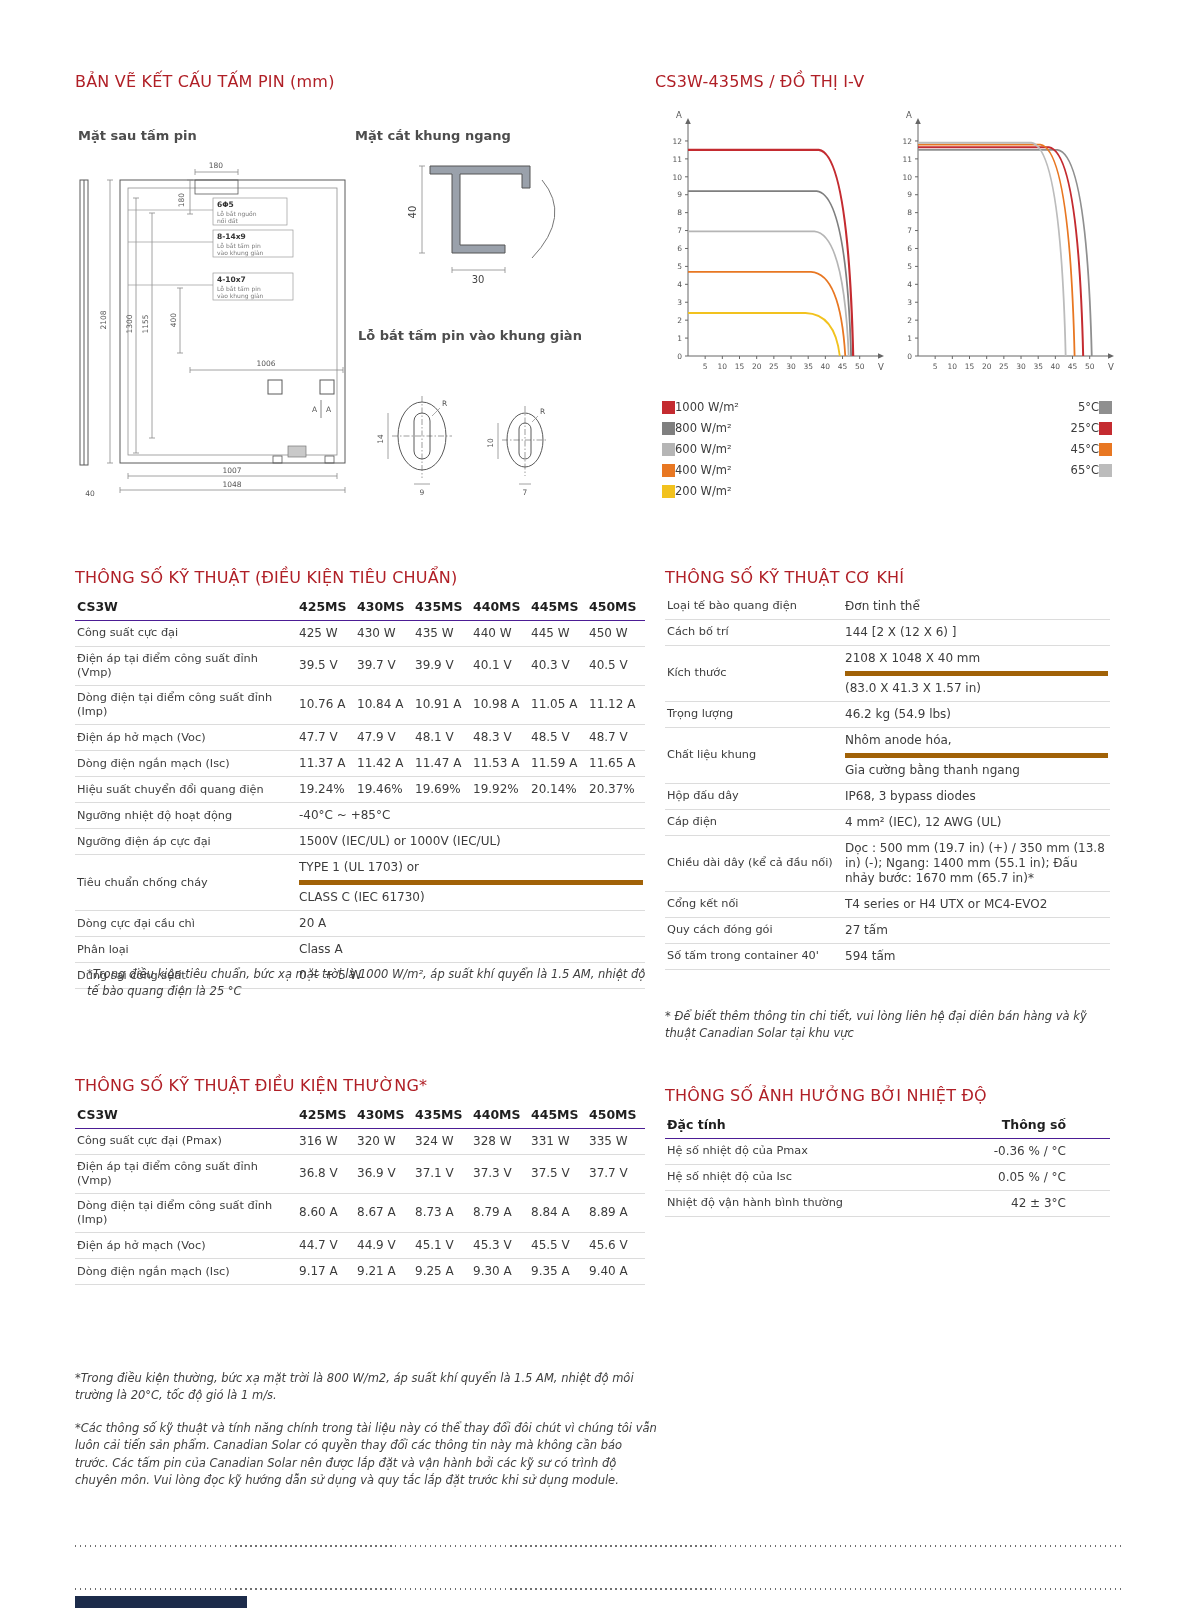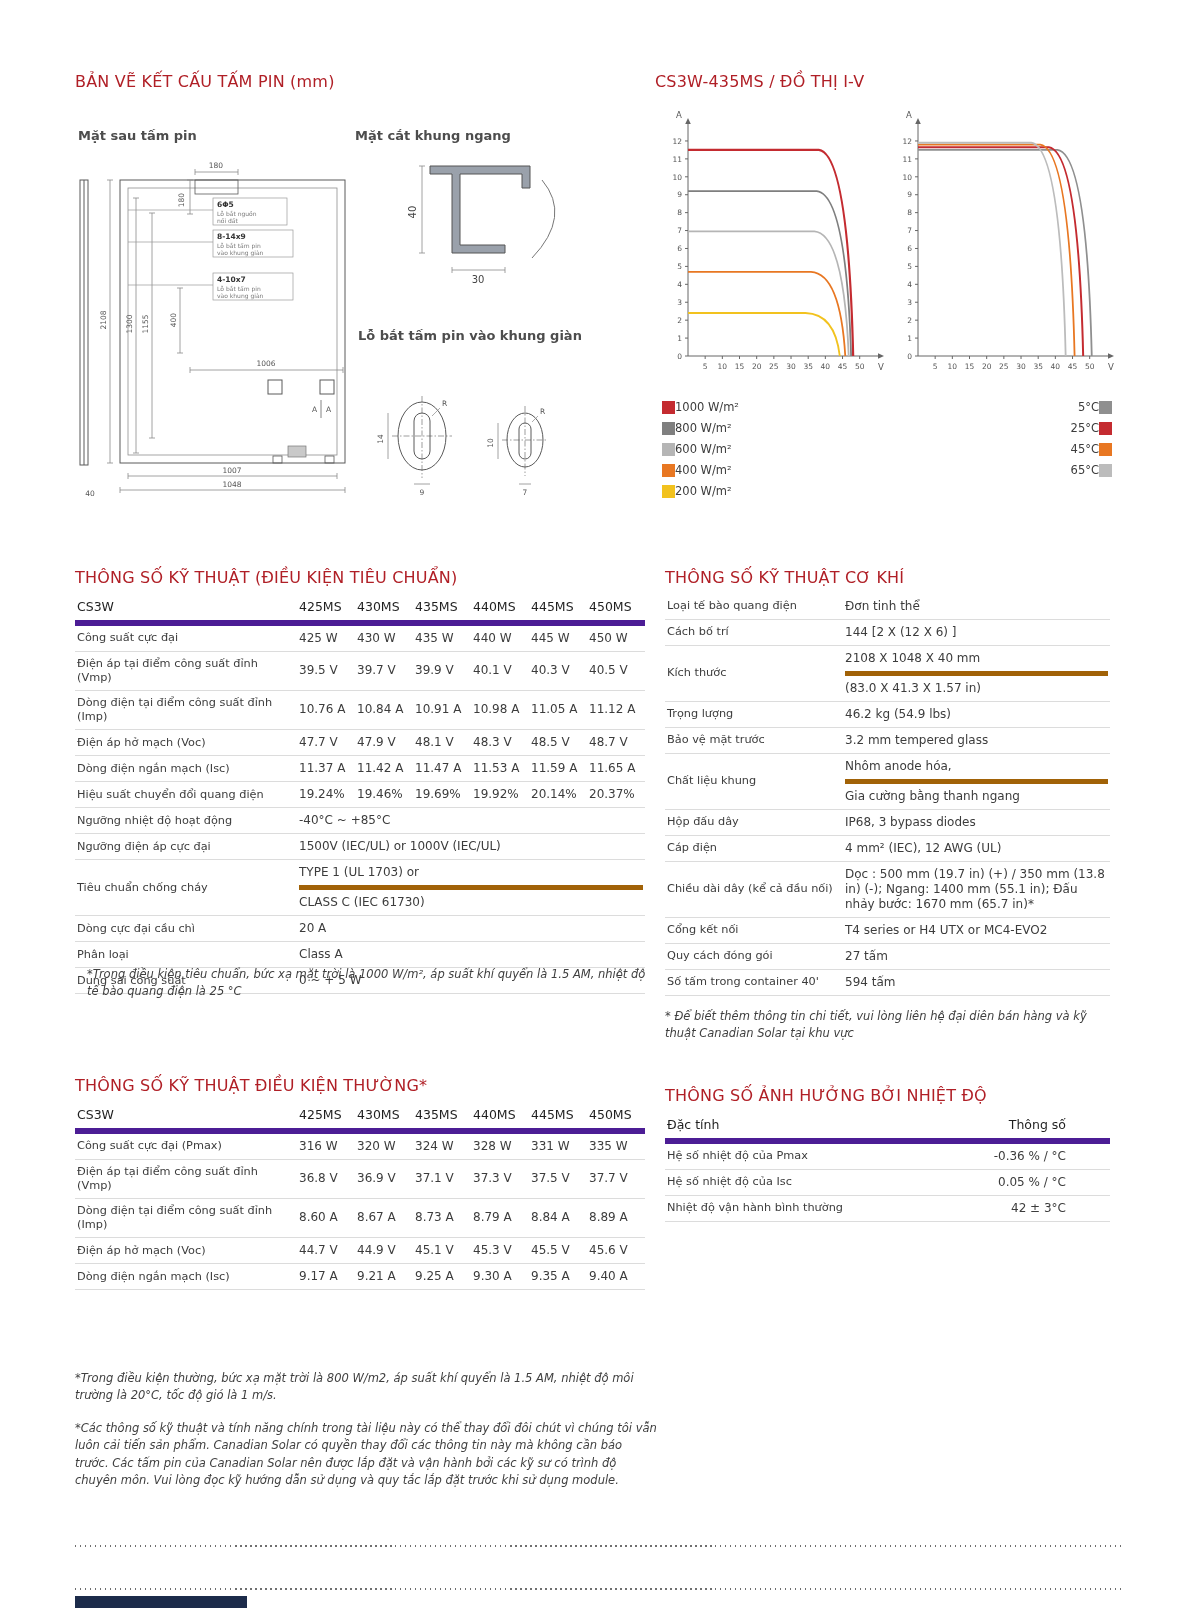--- a/index.html
+++ b/index.html
@@ -23,21 +23,21 @@
   
   .legend { position:absolute; display:flex; flex-direction:column; gap:7px; }
   .lg-row { display:flex; align-items:center; }
   .legend.right .lg-row { justify-content:flex-end; }
   .lg-sw { width:13px; height:13px; display:inline-block; }
   .lg-label { font-size:11.5px; color:#3c3c3c; }
 
   
   table.spec { position:absolute; border-collapse:collapse; table-layout:fixed; font-size:12px; color:#3c3c3c; }
   .spec th, .spec td { border-bottom:1px solid #dcdcdc; padding:5px 2px; text-align:left; vertical-align:middle; font-weight:normal; line-height:1.25; }
-  .spec thead th { font-weight:normal; color:#1f1f1f; font-size:12.5px; border-bottom:6px solid #4c1d95; }
+  .spec thead th { font-weight:bold; color:#1f1f1f; font-size:12.5px; border-bottom:1px solid #4c1d95; }
   .spec td.lbl { font-size:11.3px; }
   .spec td.multi { padding:0 2px; }
   .spec td.multi > div { padding:5px 0; }
   .spec td.multi > div + div { border-top:5px solid #a16207; }
   #temp-table td.val, #temp-table th.val { text-align:right; padding-right:44px; }
 
   .footnote { position:absolute; font-size:11.5px; font-style:italic; color:#3f3f3f; line-height:1.5; }
 
   .dotted { position:absolute; height:2px;
             background:repeating-linear-gradient(to right,#6f6f6f 0 1.5px,transparent 1.5px 5px); }
@@ -456,24 +456,20 @@
           <td class="multi">
             <div>2108 X  1048 X  40 mm</div>
             <div>(83.0 X  41.3 X  1.57 in)</div>
           </td>
         </tr>
         <tr>
           <td class="lbl">Trọng lượng</td>
           <td>46.2 kg (54.9 lbs)</td>
         </tr>
         <tr>
-          <td class="lbl">Bảo vệ mặt trước</td>
-          <td>3.2 mm tempered glass</td>
-        </tr>
-        <tr>
           <td class="lbl">Chất liệu khung</td>
           <td class="multi">
             <div>Nhôm anode hóa,</div>
             <div>Gia cường bằng thanh ngang</div>
           </td>
         </tr>
         <tr>
           <td class="lbl">Hộp đấu dây</td>
           <td>IP68, 3 bypass diodes</td>
         </tr>

